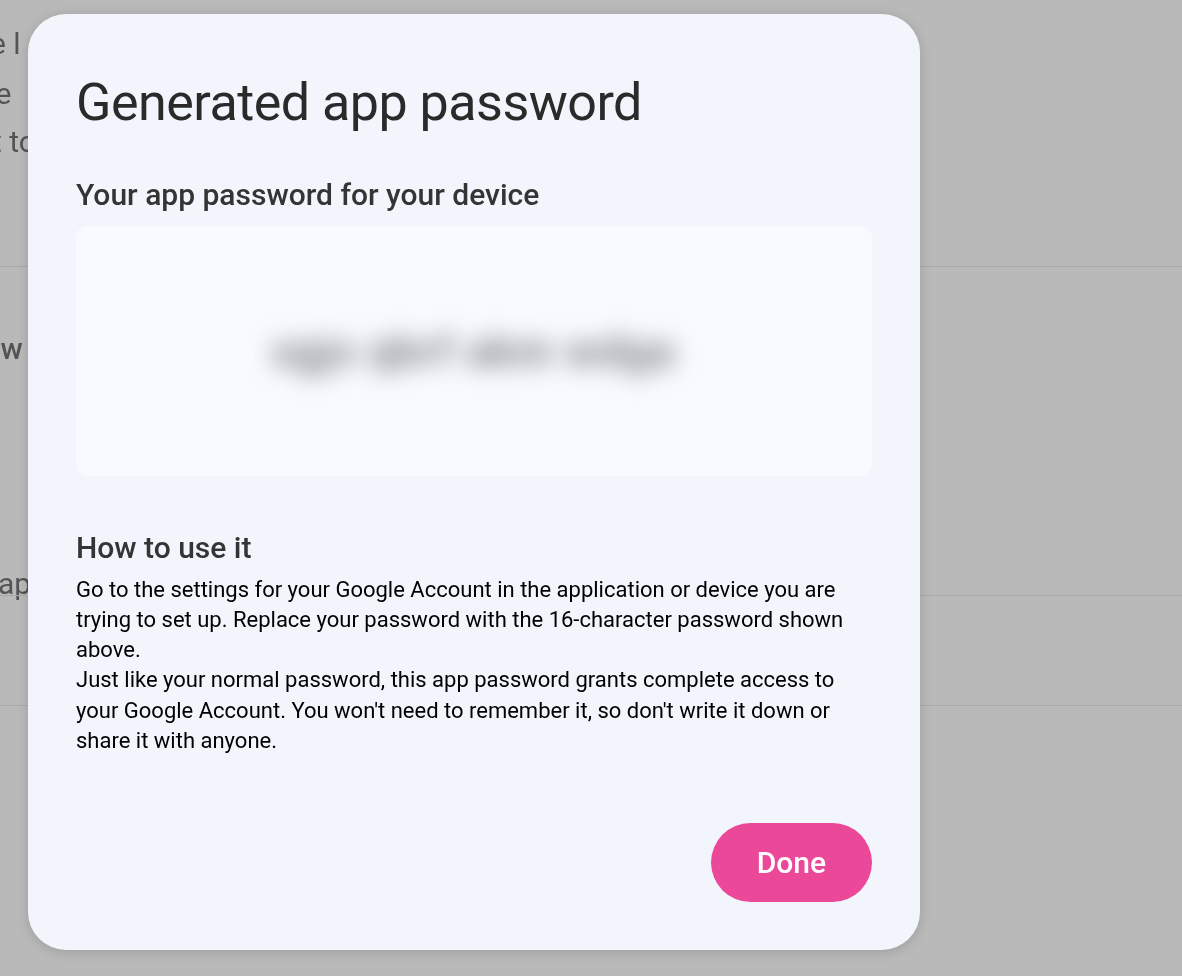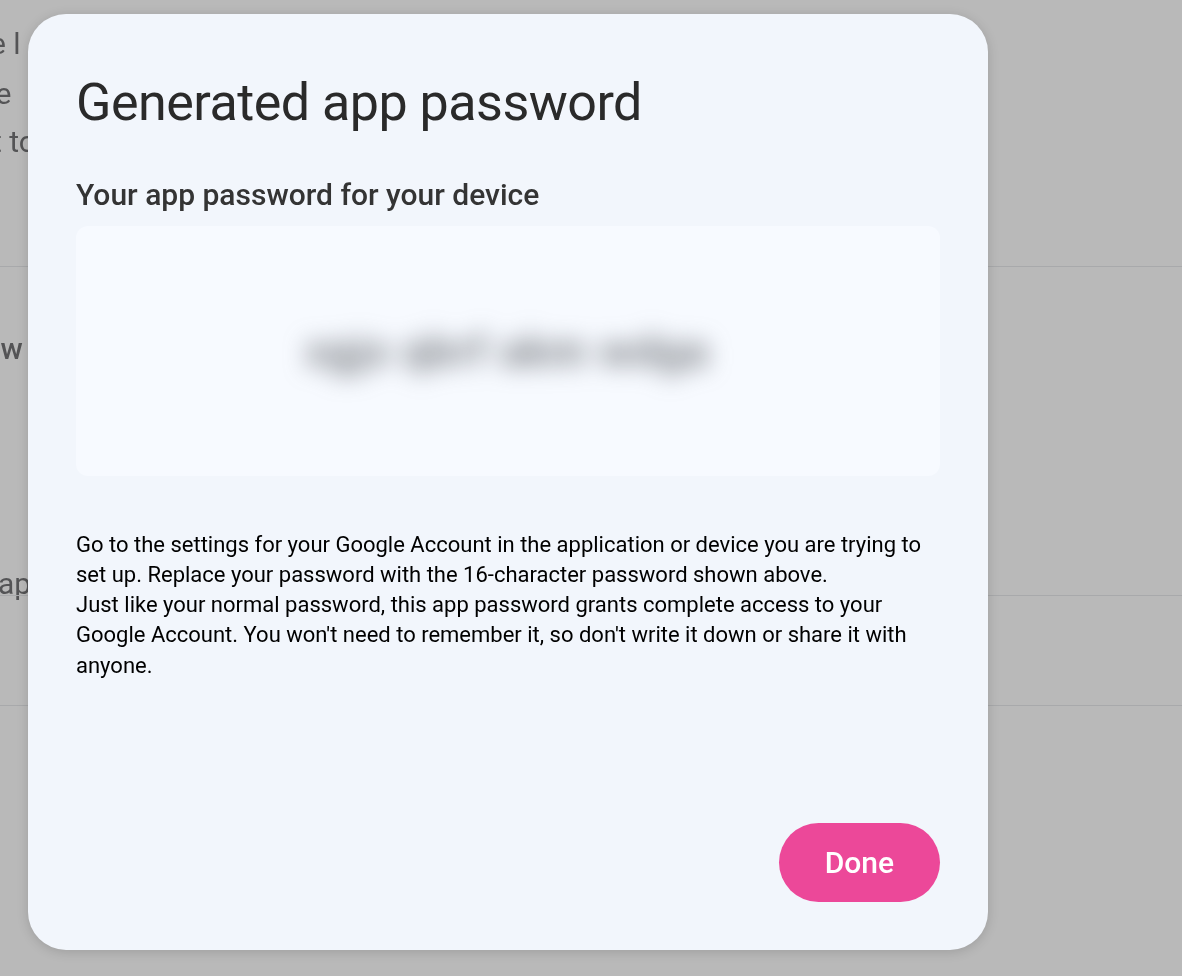--- a/index.html
+++ b/index.html
@@ -63,21 +63,21 @@
       top: 0;
       left: 0;
       width: 1182px;
       height: 976px;
       background: rgba(128, 128, 128, 0.55);
     }
     .dialog {
       position: absolute;
       top: 14px;
       left: 28px;
-      width: 960px;
+      width: 892px;
       height: 936px;
       background: #f2f6fc;
       border-radius: 38px;
       padding: 58px 48px 48px 48px;
       box-shadow: 0 2px 12px rgba(0,0,0,0.15);
     }
     .dialog-title {
       font-size: 52px;
       font-weight: 400;
       color: #2a2a2a;
@@ -165,18 +165,19 @@
 
 <div class="dialog">
   <h1 class="dialog-title">Generated app password</h1>
 
   <div class="section-label">Your app password for your device</div>
 
   <div class="password-box">
     <div class="password-value">xgjx qbrf akm wdga</div>
   </div>
 
+  <div class="howto-title">How to use it</div>
   <div class="howto-body">Go to the settings for your Google Account in the application or device you are trying to set up. Replace your password with the 16-character password shown above.<br>Just like your normal password, this app password grants complete access to your Google Account. You won't need to remember it, so don't write it down or share it with anyone.</div>
 
   <div class="dialog-actions">
     <button class="done-button">Done</button>
   </div>
 </div>
 
 </body></html>

